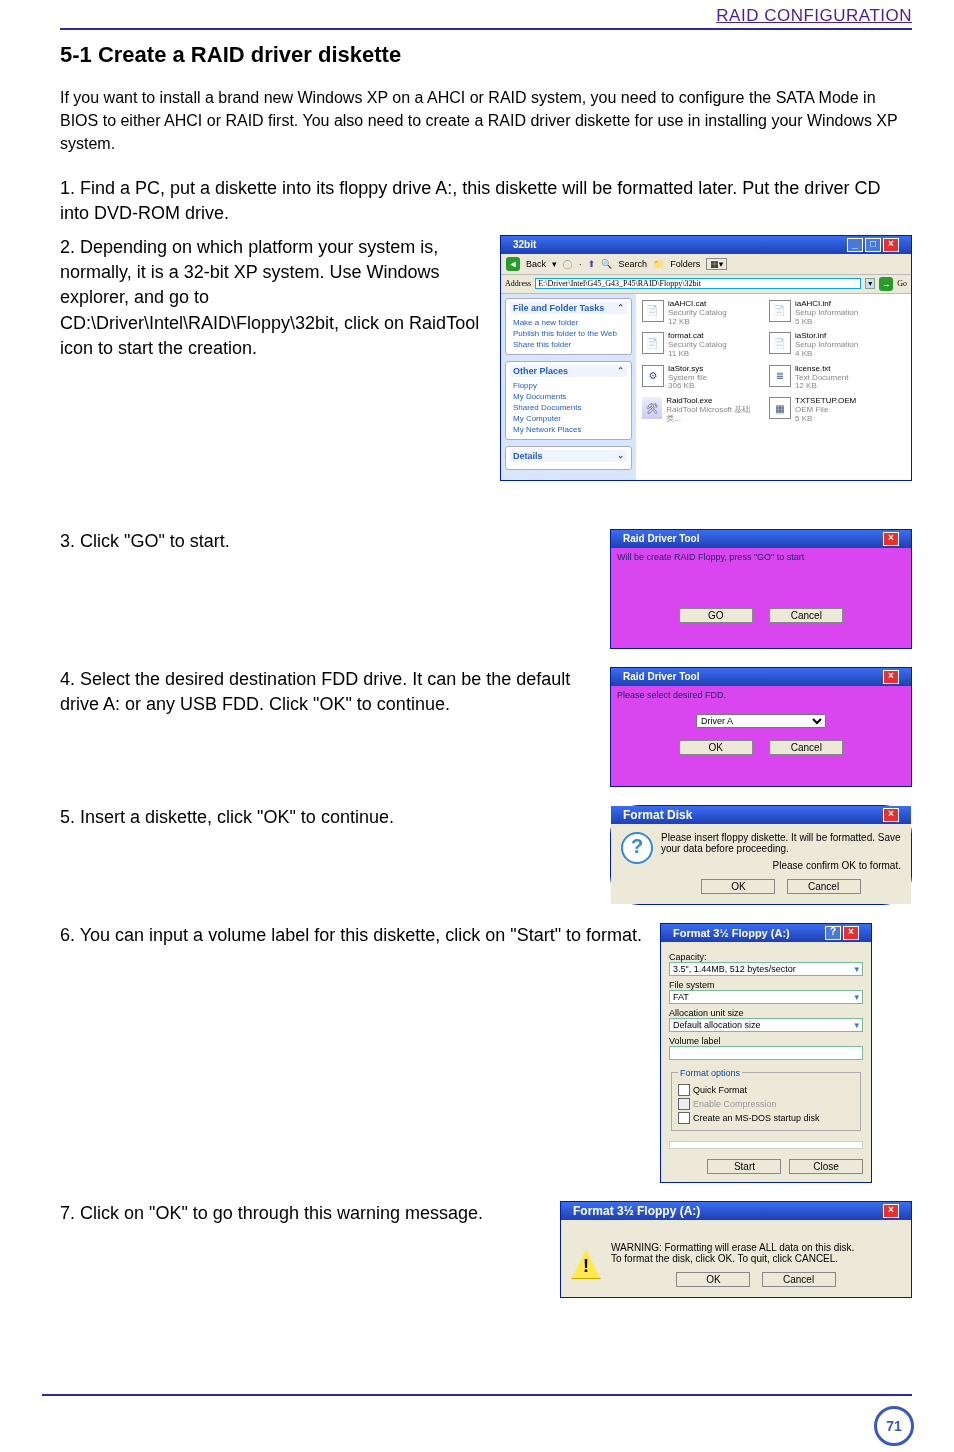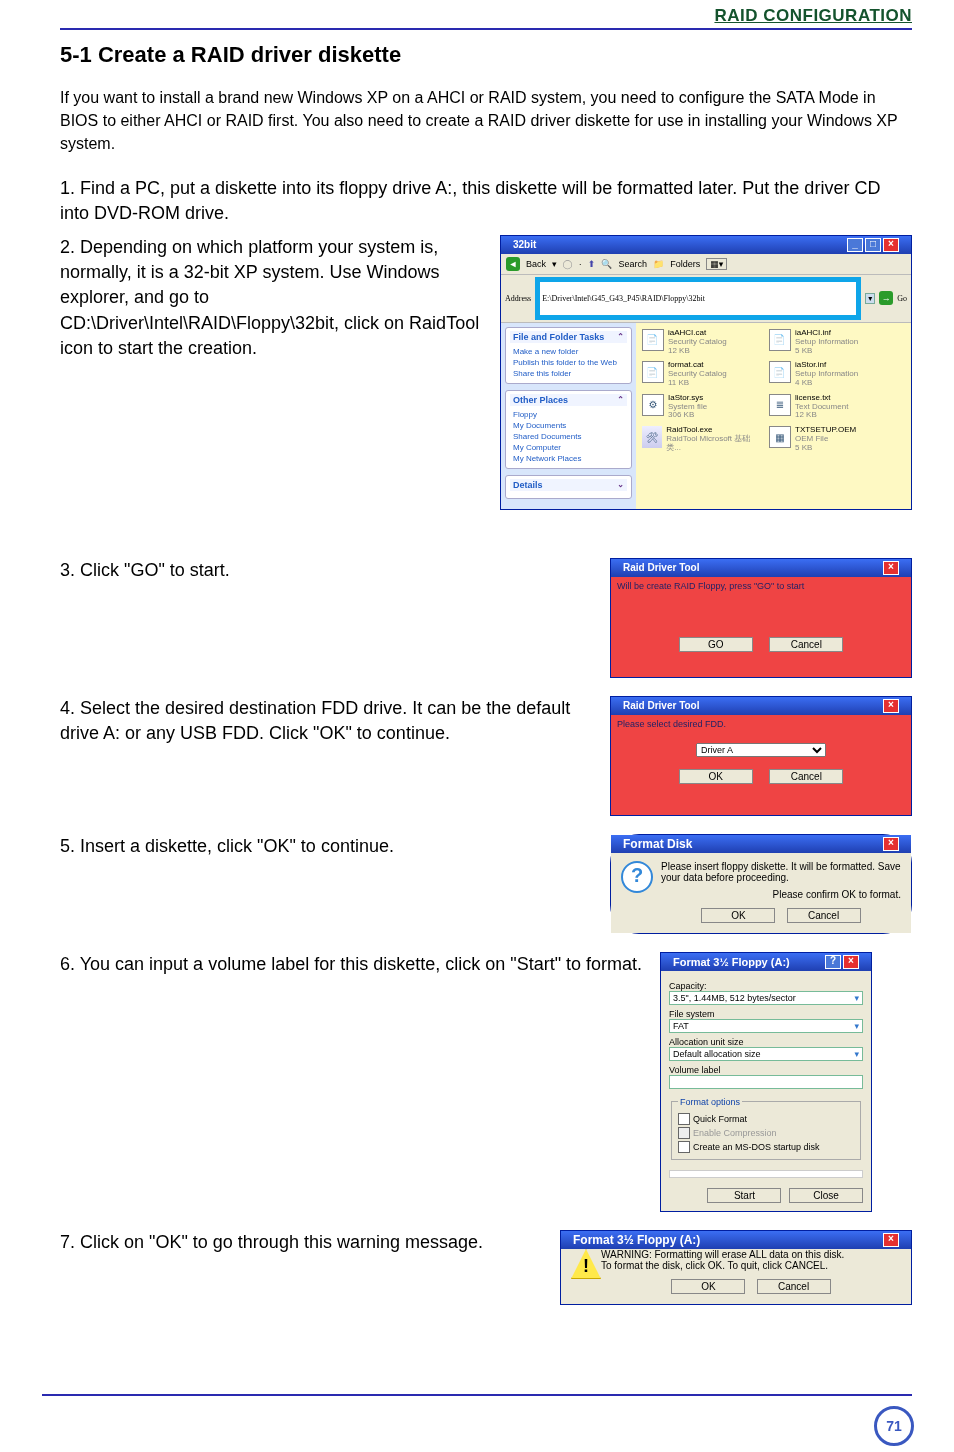--- a/index.html
+++ b/index.html
@@ -1,63 +1,63 @@
 <!DOCTYPE html>
 <html><head>
 <meta charset="utf-8">
 <style>
   body { margin: 0; font-family: Arial, Helvetica, sans-serif; font-size: 16px; color: #000; background: #fff; }
   .page { width: 954px; min-height: 1452px; margin: 0 auto; position: relative; padding: 6px 42px 4px 60px; box-sizing: border-box; }
-  .header-line { color: #14532d; text-decoration: underline; font-size: 17px; text-align: right; letter-spacing: .5px; margin-bottom: 2px; font-weight: bold; }
+  .header-line { color: #4c1d95; text-decoration: underline; font-size: 17px; text-align: right; letter-spacing: .5px; margin-bottom: 2px; }
   .header-rule { border: none; border-top: 2px solid #2a2ab0; margin: 0 0 12px 0; }
   .section-title { font-weight: bold; font-size: 22px; margin-bottom: 18px; }
   .intro { font-size: 16px; line-height: 1.45; margin-bottom: 20px; }
   .step-row { display: flex; align-items: flex-start; margin-bottom: 18px; }
   .step-text { flex: 1; font-size: 18px; line-height: 1.4; padding-right: 14px; }
   .step-img { flex: 0 0 auto; }
   .xp-window { background: #ece9d8; border: 1px solid #001ea0; font-size: 9px; color: #000; }
   .xp-title { background: linear-gradient(#3b6ef3,#1f3fb1); color: #fff; font-size: 10px; font-weight: bold; padding: 2px 12px; display:flex; justify-content: space-between; align-items:center;gap:20px; }
   .xp-close { display:inline-block; width:14px; height:12px; background:#e53030; border:1px solid #fff; color:#fff; font-size:10px; line-height:10px; text-align:center; }
   .xp-btn { display:inline-block; background:#ece9d8; border:1px solid #888; padding:1px 12px; font-size:10px; min-width:48px; text-align:center; }
   .explorer { width: 410px; }
   .explorer .menubar { background:#ece9d8; font-size:9px; padding:2px 4px; display:flex; gap:8px; border-bottom:1px solid #bbb;}
   .explorer .toolbar { background:#ece9d8; font-size:9px; padding:3px 5px; display:flex; align-items:center; gap:6px; border-bottom:1px solid #bbb;}
   .explorer .address { background:#ece9d8; font-size:8px; padding:2px 4px; display:flex; align-items:center; gap:4px; border-bottom:1px solid #bbb;font-family:Liberation Serif, serif;}
-  .explorer .body { display:flex; background:#fef9c3; }
+  .explorer .body { display:flex; background:#ffffff; }
   .explorer .side { width:135px; background:#d8e6fb; padding:4px; box-sizing:border-box; }
   .side-box { background:#fff; border:1px solid #aac; border-radius:3px; margin-bottom:6px; padding:3px 4px 4px 4px; }
   .side-box h4 { margin:0 0 3px 0; font-size:9px; color:#215dc6; background:#f0f4ff; padding:1px 3px; display:flex; justify-content:space-between; }
   .side-box h4 .chev { color:#638; font-size:8px; }
   .side-box .item { font-size:8px; color:#215dc6; padding:1px 0 1px 3px; }
   .explorer .files { flex:1; padding:6px; display:flex; flex-wrap:wrap; gap:6px 12px; align-content:flex-start; }
   .file-item { width: 115px; display:flex; gap:4px; }
   .file-icon { width:22px; height:22px; background:#fff; border:1px solid #888; box-sizing:border-box; display:inline-flex; align-items:center; justify-content:center; font-size:10px; color:#357;}
   .file-icon.oem { border:none; background:linear-gradient(#eef,#cce); }
   .file-info { font-size:8px; line-height:1.1; }
   .file-info .fn { color:#000; }
   .file-info .ft,.file-info .fs { color:#888; }
   .go-btn { display:inline-block; width:14px; height:14px; background:#2a9b2a; border-radius:3px; color:#fff; text-align:center; font-size:9px; line-height:14px;}
   .raid-tool { width: 300px; }
-  .raid-tool .body2 { background:#ef4444; padding:20px 10px 10px 10px; text-align:center; font-size:10px; min-height:70px; position:relative;}
+  .raid-tool .body2 { background:#d946ef; padding:20px 10px 10px 10px; text-align:center; font-size:10px; min-height:70px; position:relative;}
   .raid-tool .msg { text-align:left; color:#226; font-size:9px; position:absolute; top:4px; left:6px; }
   .raid-tool select { font-size:9px; width:130px; }
   .format-disk { width: 300px; border-radius: 29px; }
   .format-disk .body3 { background:#ece9d8; padding:8px 10px 10px 10px; font-size:10px; display:flex; gap:8px;}
   .qicon { width:28px; height:28px; border-radius:50%; background:#fff; border:2px solid #3288d9; color:#3288d9; font-size:20px; font-weight:bold; text-align:center; line-height:24px; }
   .format-win { width:210px; }
   .format-win .fw-body { background:#ece9d8; padding:6px 8px 8px 8px; }
   .fw-label { font-size:9px; margin-top:4px; display:block; }
   .fw-input { width:100%; font-size:9px; box-sizing:border-box; border:1px solid #7b9; background:#fff; padding:1px 3px; }
   .fw-group { border:1px solid #aaa; padding:4px 6px 6px 6px; margin-top:8px; font-size:9px; }
   .fw-group legend{ font-size:9px; color:#14a;}
   .fw-check { font-size:9px; display:flex; align-items:center; gap:3px; margin-top:2px;}
   .fw-check.disabled { color:#999; }
   .fw-btns { text-align:right; margin-top:10px; }
   .warn-box { width: 350px;}
-  .warn-box .body3 { background:#ece9d8; padding:0 10px 10px 10px; font-size:10px; display:flex; align-items:flex-start;}
+  .warn-box .body3 { background:#ece9d8; padding:22px 10px 10px 10px; font-size:10px; display:flex; gap:10px; align-items:center;}
   .warn-icon { width:28px; height:28px; background:#ffe94a; border:1px solid #caa700; position:relative; clip-path: polygon(50% 0,100% 100%,0 100%); }
   .warn-icon::after { content:"!"; position:absolute; left:0; right:0; bottom:1px; text-align:center; font-weight:bold; color:#000; font-size:18px;}
   .btn-row { text-align:center; margin-top:8px;}
   .footer-rule { border:none; border-top: 2px solid #2a2ab0; position:absolute; left:42px; right:42px; bottom:48px; }
   .page-num { position:absolute; right:40px; bottom:6px; width:34px; height:34px; border-radius:50%; background:#fff; border:3px solid #3a58c0; color:#3a58c0; font-size:14px; font-weight:bold; display:flex;align-items:center;justify-content:center;}
   .tickbox{display:inline-block;width:10px;height:10px;border:1px solid #666;background:#fff; font-size:9px; color:#000; text-align:center; line-height:9px;}
   .help-close{display:inline-flex;gap:2px;}
   .xp-help{display:inline-block;width:14px;height:12px;background:#4a78d8;border:1px solid #fff;color:#fff;font-size:10px;line-height:10px;text-align:center;}
   
   .step-block{margin-bottom:9px;}
@@ -100,21 +100,21 @@
           <span>·</span>
           <span style="color:#44a">⬆</span>
           <span style="color:#44a">🔍</span>
           <span>Search</span>
           <span style="color:#caa700">📁</span>
           <span>Folders</span>
           <span style="border:1px solid #888;padding:0 3px;">▦▾</span>
         </div>
         <div class="address">
           <span>Address</span>
-          <span style="flex:1;background:#fff;border:5px solid #0ea5e9;padding:12px 2px;overflow:hidden;white-space:nowrap;">E:\Driver\Intel\G45_G43_P45\RAID\Floppy\32bit</span>
+          <span style="flex:1;background:#fff;border:1px solid #0ea5e9;padding:0 2px;overflow:hidden;white-space:nowrap;">E:\Driver\Intel\G45_G43_P45\RAID\Floppy\32bit</span>
           <span style="background:#cde;border:1px solid #7a9;padding:0 2px;">▾</span>
           <span class="go-btn">→</span>
           <span>Go</span>
         </div>
         <div class="body">
           <div class="side">
             <div class="side-box">
               <h4>
                   <span>File and Folder Tasks</span>
                   <span class="chev">⌃</span>

